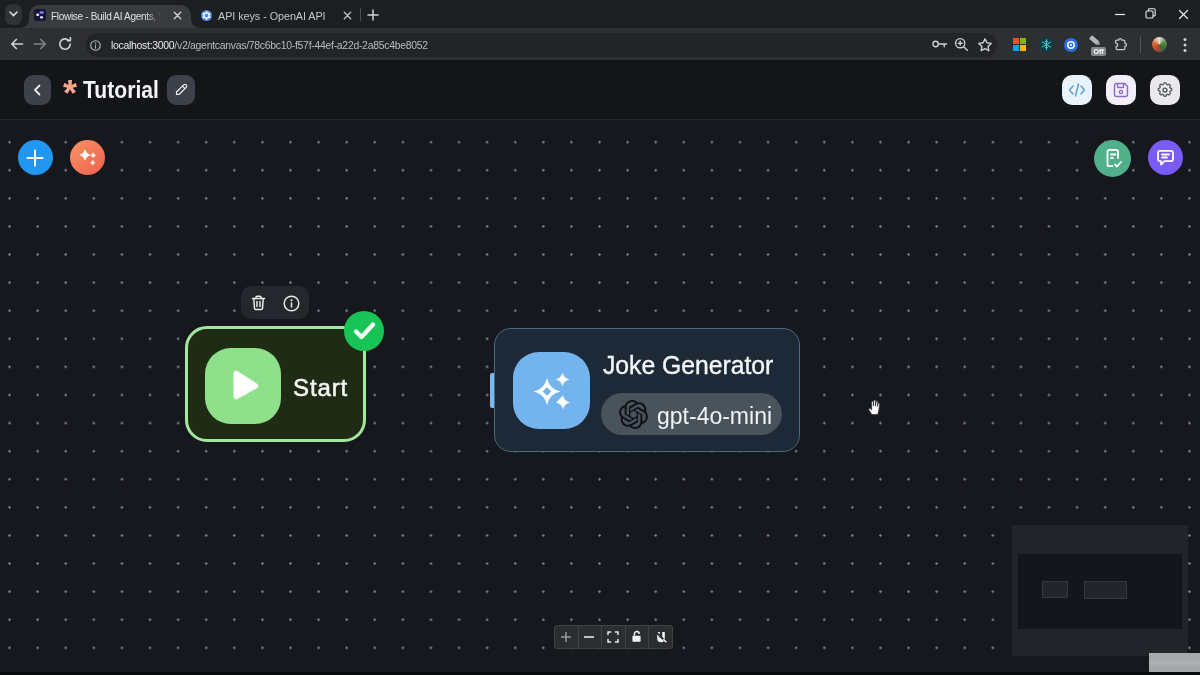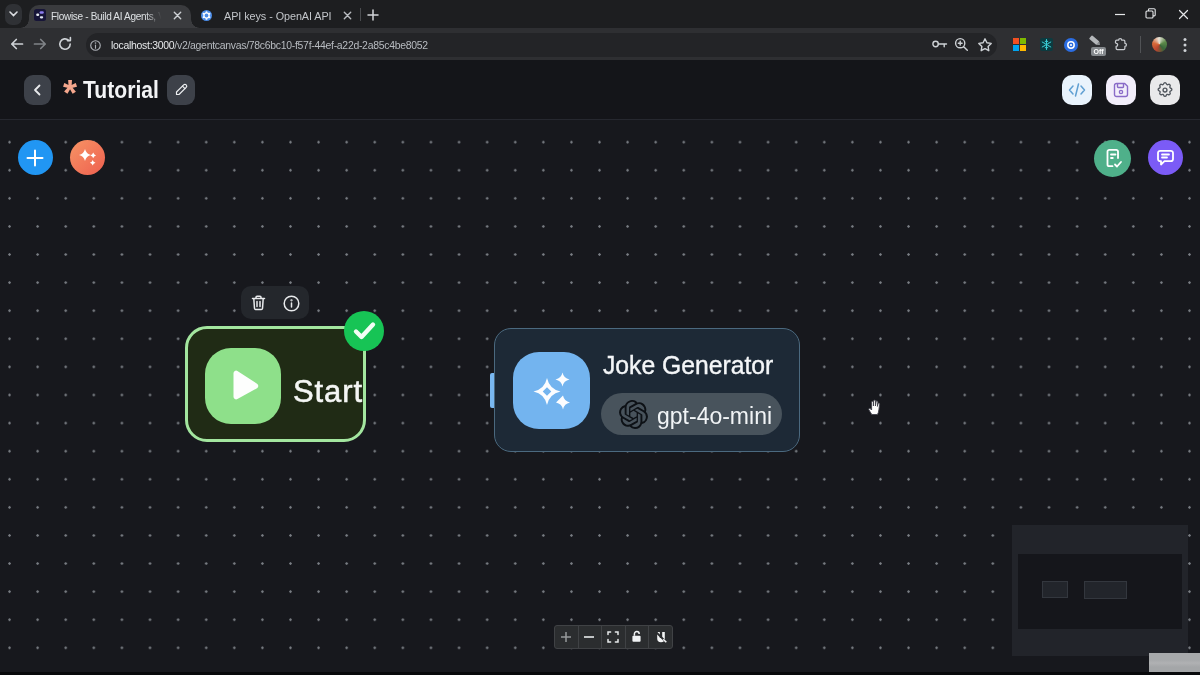--- a/index.html
+++ b/index.html
@@ -27,21 +27,21 @@
   #canvas { left:0; top:120px; width:1200px; height:555px; background:#17181d;
     background-image:radial-gradient(circle, #7b7f85 0 0.9px, transparent 1.5px);
     background-size:28.1px 28.1px; background-position:-4.5px 8.1px; }
 
   .circbtn { border-radius:50%; }
 
   
   #startnode { left:185px; top:326px; width:181px; height:116px; background:#202b15;
     border:3px solid #a3e69f; border-radius:22px; }
   #playtile { left:205px; top:348px; width:76px; height:76px; background:#8ee08a; border-radius:26px; }
-  #starttxt { left:293px; top:374px; font-size:31px; color:#f4f6f4; letter-spacing:0.9px; -webkit-text-stroke:0.55px #f4f6f4; }
+  #starttxt { left:293px; top:374px; font-size:24px; color:#f4f6f4; letter-spacing:0.9px; -webkit-text-stroke:0.55px #f4f6f4; }
   #checkcirc { left:344px; top:311px; width:40px; height:40px; border-radius:50%; background:#17c455; }
 
   
   #ntoolbar { left:241px; top:286px; width:68px; height:33px; background:#24272c; border-radius:10px; }
 
   
   #jokenode { left:494px; top:328px; width:306px; height:124px; background:#1d2936;
     border:1px solid #4b697f; border-radius:17px; }
   #jokehandle { left:490px; top:373px; width:9px; height:35px; background:#79b8f1; border-radius:2px; }
   #jokeicon { left:513px; top:352px; width:77px; height:77px; background:#73b4ef; border-radius:26px; }
@@ -93,21 +93,21 @@
     </g>
     <g fill="#ffffff">
       <circle cx="11" cy="4.2" r="1.9"></circle>
         <circle cx="16.9" cy="7.6" r="1.9"></circle>
         <circle cx="16.9" cy="14.4" r="1.9"></circle>
       <circle cx="11" cy="17.8" r="1.9"></circle>
         <circle cx="5.1" cy="14.4" r="1.9"></circle>
         <circle cx="5.1" cy="7.6" r="1.9"></circle>
     </g>
   </svg>
-  <div class="abs tabtitle" style="left:224px;top:5px;color:#c3c6ca;letter-spacing:-0.05px;">API keys - OpenAI API</div>
+  <div class="abs tabtitle" style="left:218px;top:5px;color:#c3c6ca;letter-spacing:-0.05px;">API keys - OpenAI API</div>
   <svg class="abs" style="left:342px;top:10px" width="11" height="11" viewBox="0 0 11 11">
       <path d="M2.3 2.3 L8.7 8.7 M8.7 2.3 L2.3 8.7" stroke="#b9bcc0" stroke-width="1.4" stroke-linecap="round"></path>
     </svg>
   <div class="abs" style="left:360px;top:8px;width:1px;height:13px;background:#4a4c4f"></div>
   <svg class="abs" style="left:367px;top:9px" width="12" height="12" viewBox="0 0 12 12">
       <path d="M6 1 V11 M1 6 H11" stroke="#d2d5d8" stroke-width="1.5" stroke-linecap="round"></path>
     </svg>
 
   <svg class="abs" style="left:1114px;top:8px" width="12" height="12" viewBox="0 0 12 12">
       <path d="M1 6.5 H11" stroke="#e5e7e9" stroke-width="1.2"></path>

